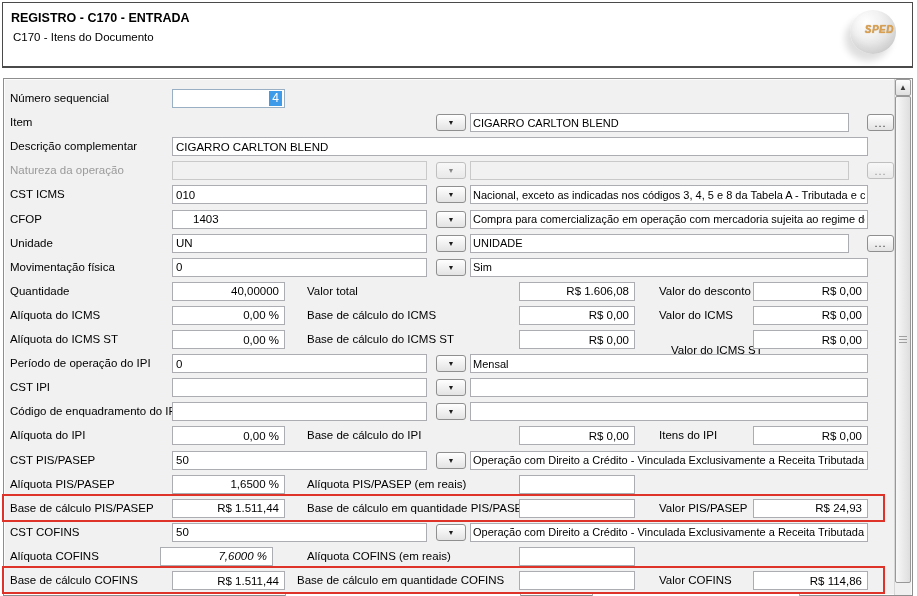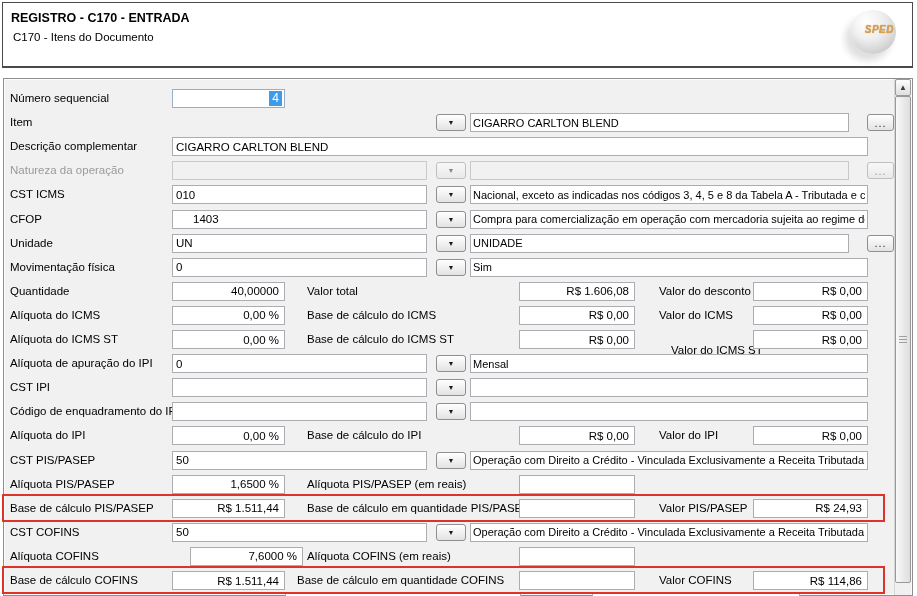--- a/index.html
+++ b/index.html
@@ -194,21 +194,21 @@
     </div>
     <div class="row" style="top: 251px;">
       <div class="lbl" style="left: 6px;">Alíquota do ICMS ST</div>
       <input class="inp num" value="0,00 %" style="left: 168px; width: 113px;">
       <div class="lbl" style="left: 303px;">Base de cálculo do ICMS ST</div>
       <input class="inp num" value="R$ 0,00" style="left: 515px; width: 116px;">
       <div class="lbl" style="left: 667px; margin-top: 11px;">Valor do ICMS ST</div>
       <input class="inp num" value="R$ 0,00" style="left: 749px; width: 115px;">
     </div>
     <div class="row" style="top: 275.1px;">
-      <div class="lbl" style="left: 6px;">Alíquota de apuração do IPI</div>
+      <div class="lbl" style="left: 6px;">Período de operação do IPI</div>
       <input class="inp" value="0" style="left: 168px; width: 255px;">
       <div class="btn dd">
         <span class="car">▼</span>
       </div>
       <input class="inp desc" value="Mensal" style="left: 466px; width: 398px;">
     </div>
     <div class="row" style="top: 299.2px;">
       <div class="lbl" style="left: 6px;">CST IPI</div>
       <input class="inp" value="" style="left: 168px; width: 255px;">
       <div class="btn dd">
@@ -222,21 +222,21 @@
       <div class="btn dd">
         <span class="car">▼</span>
       </div>
       <input class="inp desc" value="" style="left: 466px; width: 398px;">
     </div>
     <div class="row" style="top: 347.4px;">
       <div class="lbl" style="left: 6px;">Alíquota do IPI</div>
       <input class="inp num" value="0,00 %" style="left: 168px; width: 113px;">
       <div class="lbl" style="left: 303px;">Base de cálculo do IPI</div>
       <input class="inp num" value="R$ 0,00" style="left: 515px; width: 116px;">
-      <div class="lbl" style="left: 655px;">Valor do IPI</div>
+      <div class="lbl" style="left: 655px;">Itens do IPI</div>
       <input class="inp num" value="R$ 0,00" style="left: 749px; width: 115px;">
     </div>
     <div class="row" style="top: 371.5px;">
       <div class="lbl" style="left: 6px;">CST PIS/PASEP</div>
       <input class="inp" value="50" style="left: 168px; width: 255px;">
       <div class="btn dd">
         <span class="car">▼</span>
       </div>
       <input class="inp desc" value="Operação com Direito a Crédito - Vinculada Exclusivamente a Receita Tributada n" style="left: 466px; width: 398px;">
     </div>
@@ -258,21 +258,21 @@
     <div class="row" style="top: 443.8px;">
       <div class="lbl" style="left: 6px;">CST COFINS</div>
       <input class="inp" value="50" style="left: 168px; width: 255px;">
       <div class="btn dd">
         <span class="car">▼</span>
       </div>
       <input class="inp desc" value="Operação com Direito a Crédito - Vinculada Exclusivamente a Receita Tributada n" style="left: 466px; width: 398px;">
     </div>
     <div class="row" style="top: 467.9px;">
       <div class="lbl" style="left: 6px;">Alíquota COFINS</div>
-      <input class="inp num" value="7,6000 %" style="left: 186px; width: 113px;">
+      <input class="inp num" value="7,6000 %" style="left: 156px; width: 113px; font-style: italic;">
       <div class="lbl" style="left: 303px;">Alíquota COFINS (em reais)</div>
       <input class="inp" value="" style="left: 515px; width: 116px;">
     </div>
     <div class="row" style="top: 492px;">
       <div class="hl"></div>
       <div class="lbl" style="left: 6px;">Base de cálculo COFINS</div>
       <input class="inp num" value="R$ 1.511,44" style="left: 168px; width: 113px;">
       <div class="lbl" style="left: 293px;">Base de cálculo em quantidade COFINS</div>
       <input class="inp num" value="" style="left: 515px; width: 116px;">
       <div class="lbl" style="left: 655px;">Valor COFINS</div>

